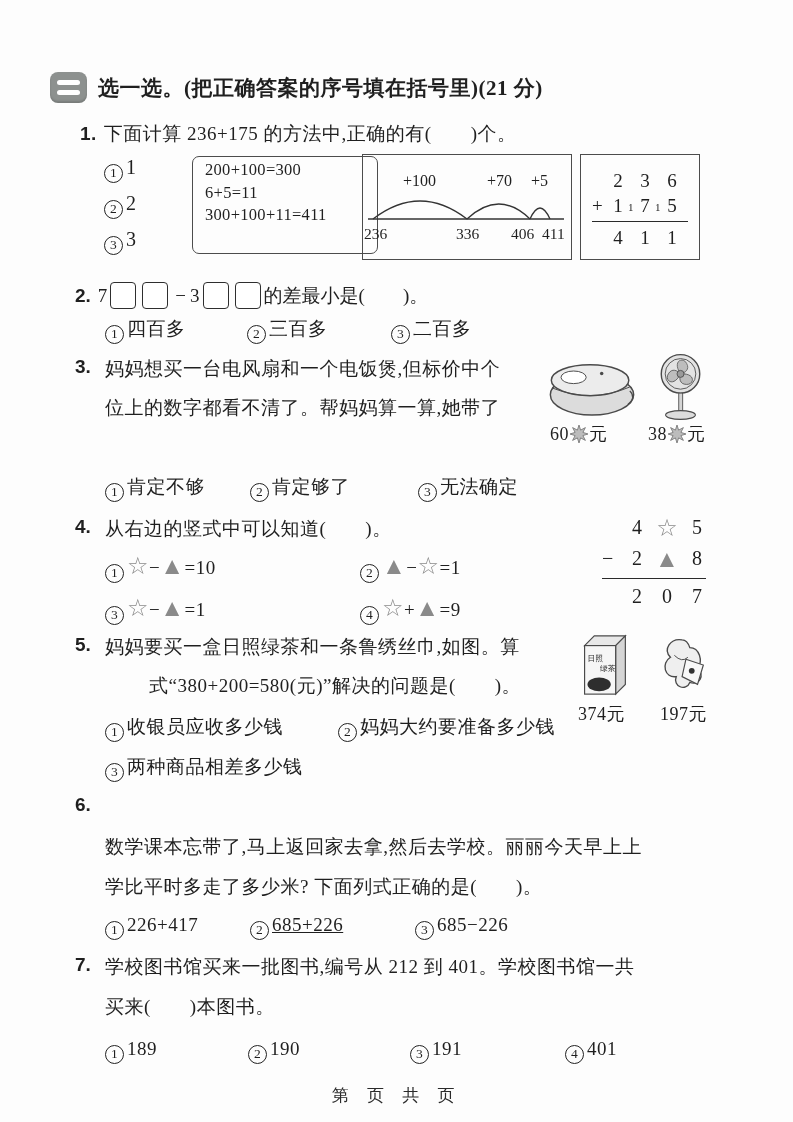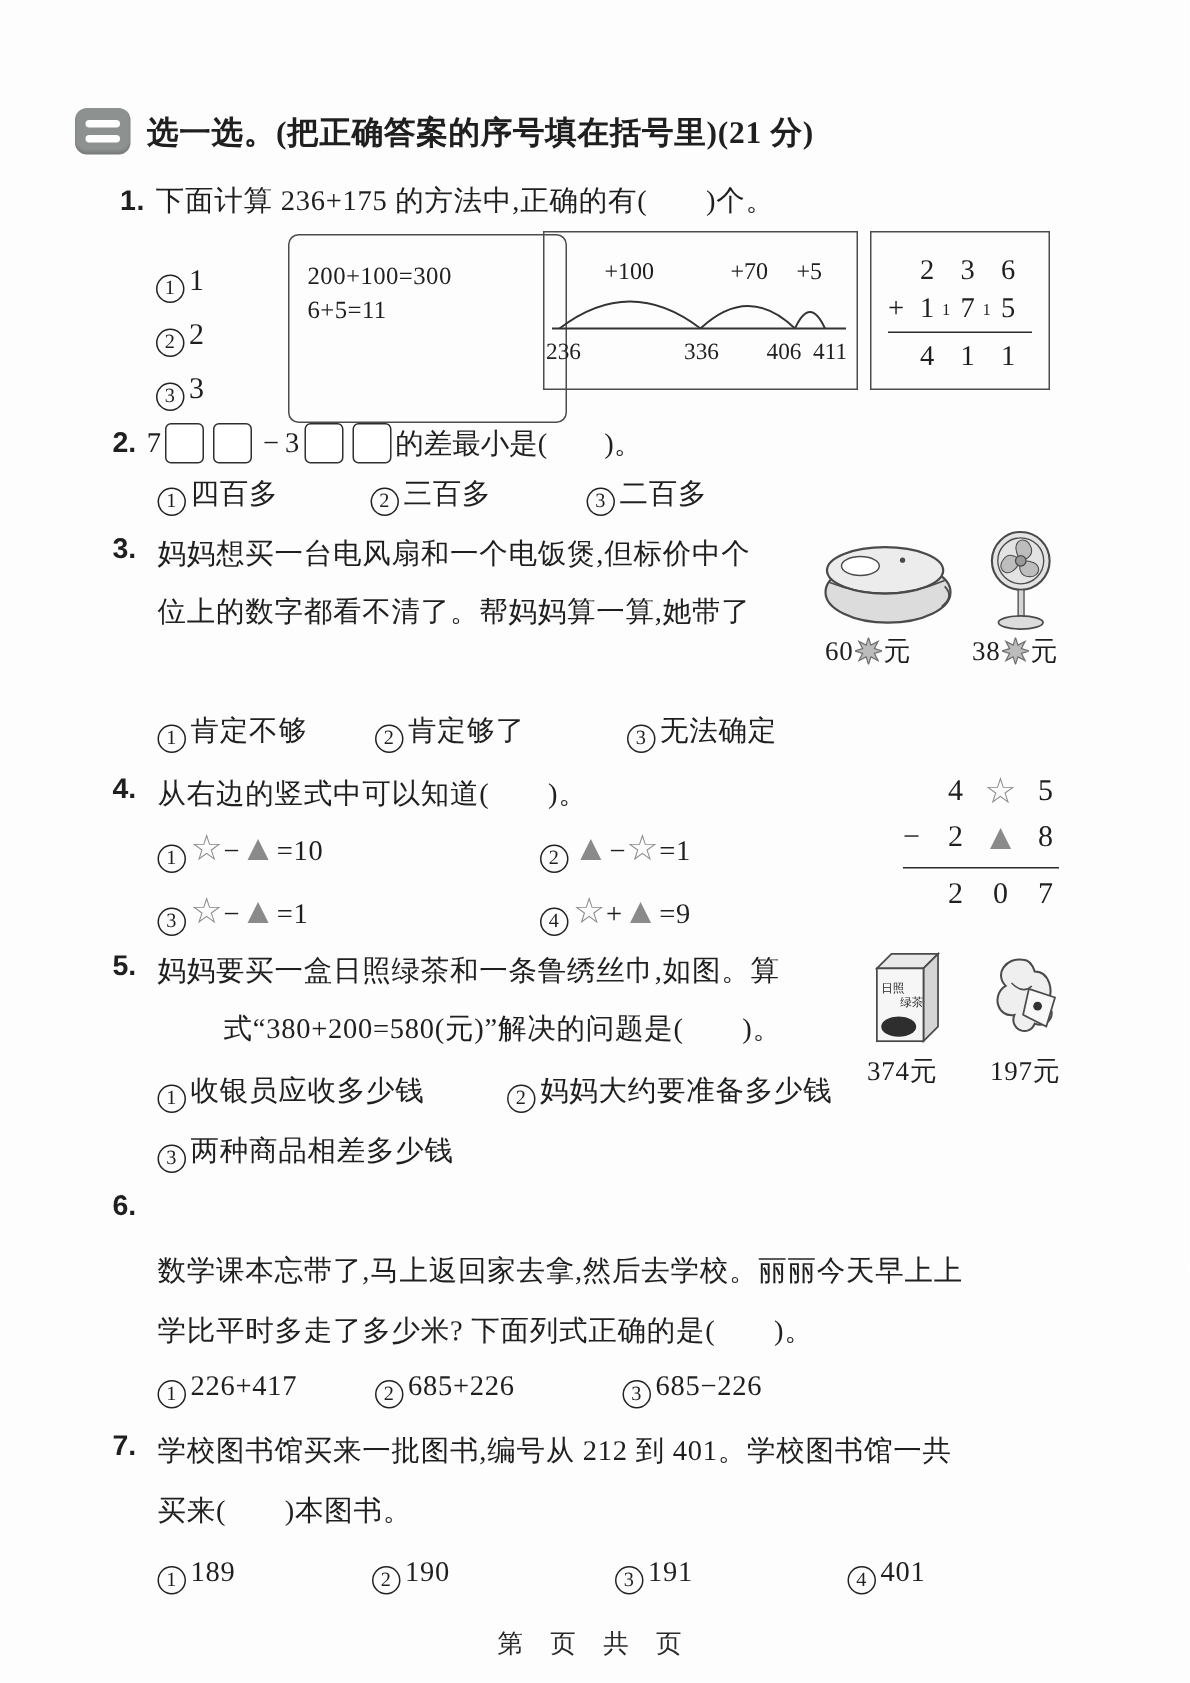--- a/index.html
+++ b/index.html
@@ -18,21 +18,21 @@
   .qline{white-space:nowrap;letter-spacing:.5px;}
 
   
   .circ{display:inline-flex;justify-content:center;align-items:center;width:19px;height:19px;
         border:1.4px solid #222;border-radius:50%;font-size:13.5px;box-sizing:border-box;
         margin-right:3px;vertical-align:-3px;font-family:"Liberation Serif",serif;}
   .opt{white-space:nowrap;letter-spacing:.5px;}
 
   
   .q1opts .opt{display:block;height:36px;font-size:20px;}
-  .mbox{border:1.8px solid #4c4c4c;border-radius:7px;padding:16px 12px;font-size:16.5px;line-height:22.5px;
+  .mbox{border:1.8px solid #4c4c4c;border-radius:7px;padding:2px 12px;font-size:16.5px;line-height:22.5px;
         letter-spacing:.3px;}
   .nlbox{border:1.5px solid #4c4c4c;}
   .vbox{border:1.5px solid #4c4c4c;}
 
   
   .vadd{width:96px;margin:12px auto 0;font-size:19px;}
   .vrow{display:flex;align-items:flex-end;height:25px;}
   .vsign{width:16px;}
   .vcell{width:20px;text-align:center;}
   .vcar{width:7px;font-size:11px;line-height:1.6;}
@@ -70,29 +70,30 @@
       <div class="bar"></div>
     </div>
     <div class="sec-title">选一选。(把正确答案的序号填在括号里)(21 分)</div>
   </div>
 
   <div class="abs qline" style="left:80px;top:121px;">
     <span class="qnum">1.</span><span>下面计算 236+175 的方法中,正确的有(　　)个。</span>
   </div>
 
   <div class="abs" style="left:100px;top:152px;width:640px;height:114px;">
-    <div class="abs q1opts" style="left:4px;top:24px;">
+    <div class="abs q1opts" style="left:4px;top:4px;">
       <span class="opt"><span class="circ">1</span><span>1</span></span>
       <span class="opt"><span class="circ">2</span><span>2</span></span>
       <span class="opt"><span class="circ">3</span><span>3</span></span>
     </div>
 
     <div class="abs mbox" style="left:92px;top:4px;width:160px;height:92px;">
       <div>200+100=300</div>
       <div>6+5=11</div>
+      <div>300+100+11=411</div>
     </div>
 
     <div class="abs nlbox" style="left:262px;top:2px;width:208px;height:104px;">
       <svg width="206" height="102" viewBox="0 0 206 102">
         <line x1="5" y1="64" x2="201" y2="64" stroke="#333" stroke-width="1.4"></line>
         <path d="M10 64 Q 57 28, 104 64" fill="none" stroke="#333" stroke-width="1.3"></path>
         <path d="M104 64 Q 136 34, 167 64" fill="none" stroke="#333" stroke-width="1.3"></path>
         <path d="M167 64 Q 177 42, 187 64" fill="none" stroke="#333" stroke-width="1.3"></path>
         <text x="40" y="31" font-size="16">+100</text>
         <text x="124" y="31" font-size="16">+70</text>
@@ -245,21 +246,21 @@
     <span class="opt abs" style="left:45px;top:86px;"><span class="circ">1</span><span>收银员应收多少钱</span></span>
     <span class="opt abs" style="left:278px;top:86px;"><span class="circ">2</span><span>妈妈大约要准备多少钱</span></span>
     <span class="opt abs" style="left:45px;top:126px;"><span class="circ">3</span><span>两种商品相差多少钱</span></span>
   </div>
 
   <div class="abs" style="left:60px;top:790px;width:700px;height:150px;">
     <span class="qnum abs" style="left:15px;top:4px;">6.</span>
     <div class="abs qline" style="left:45px;top:84px;">学比平时多走了多少米? 下面列式正确的是(　　)。</div>
     <div class="abs qline" style="left:45px;top:44px;">数学课本忘带了,马上返回家去拿,然后去学校。丽丽今天早上上</div>
     <span class="opt abs" style="left:45px;top:124px;"><span class="circ">1</span><span>226+417</span></span>
-    <span class="opt abs" style="left:190px;top:124px;"><span class="circ">2</span><span>685+226</span></span>
+    <span class="opt abs" style="left:190px;top:124px;text-decoration:underline;"><span class="circ">2</span><span>685+226</span></span>
     <span class="opt abs" style="left:355px;top:124px;"><span class="circ">3</span><span>685−226</span></span>
   </div>
 
   <div class="abs" style="left:60px;top:950px;width:700px;height:120px;">
     <span class="qnum abs" style="left:15px;top:4px;">7.</span>
     <div class="abs qline" style="left:45px;top:4px;text-align:right;">学校图书馆买来一批图书,编号从 212 到 401。学校图书馆一共</div>
     <div class="abs qline" style="left:45px;top:44px;">买来(　　)本图书。</div>
     <span class="opt abs" style="left:45px;top:88px;"><span class="circ">1</span><span>189</span></span>
     <span class="opt abs" style="left:188px;top:88px;"><span class="circ">2</span><span>190</span></span>
     <span class="opt abs" style="left:350px;top:88px;"><span class="circ">3</span><span>191</span></span>

